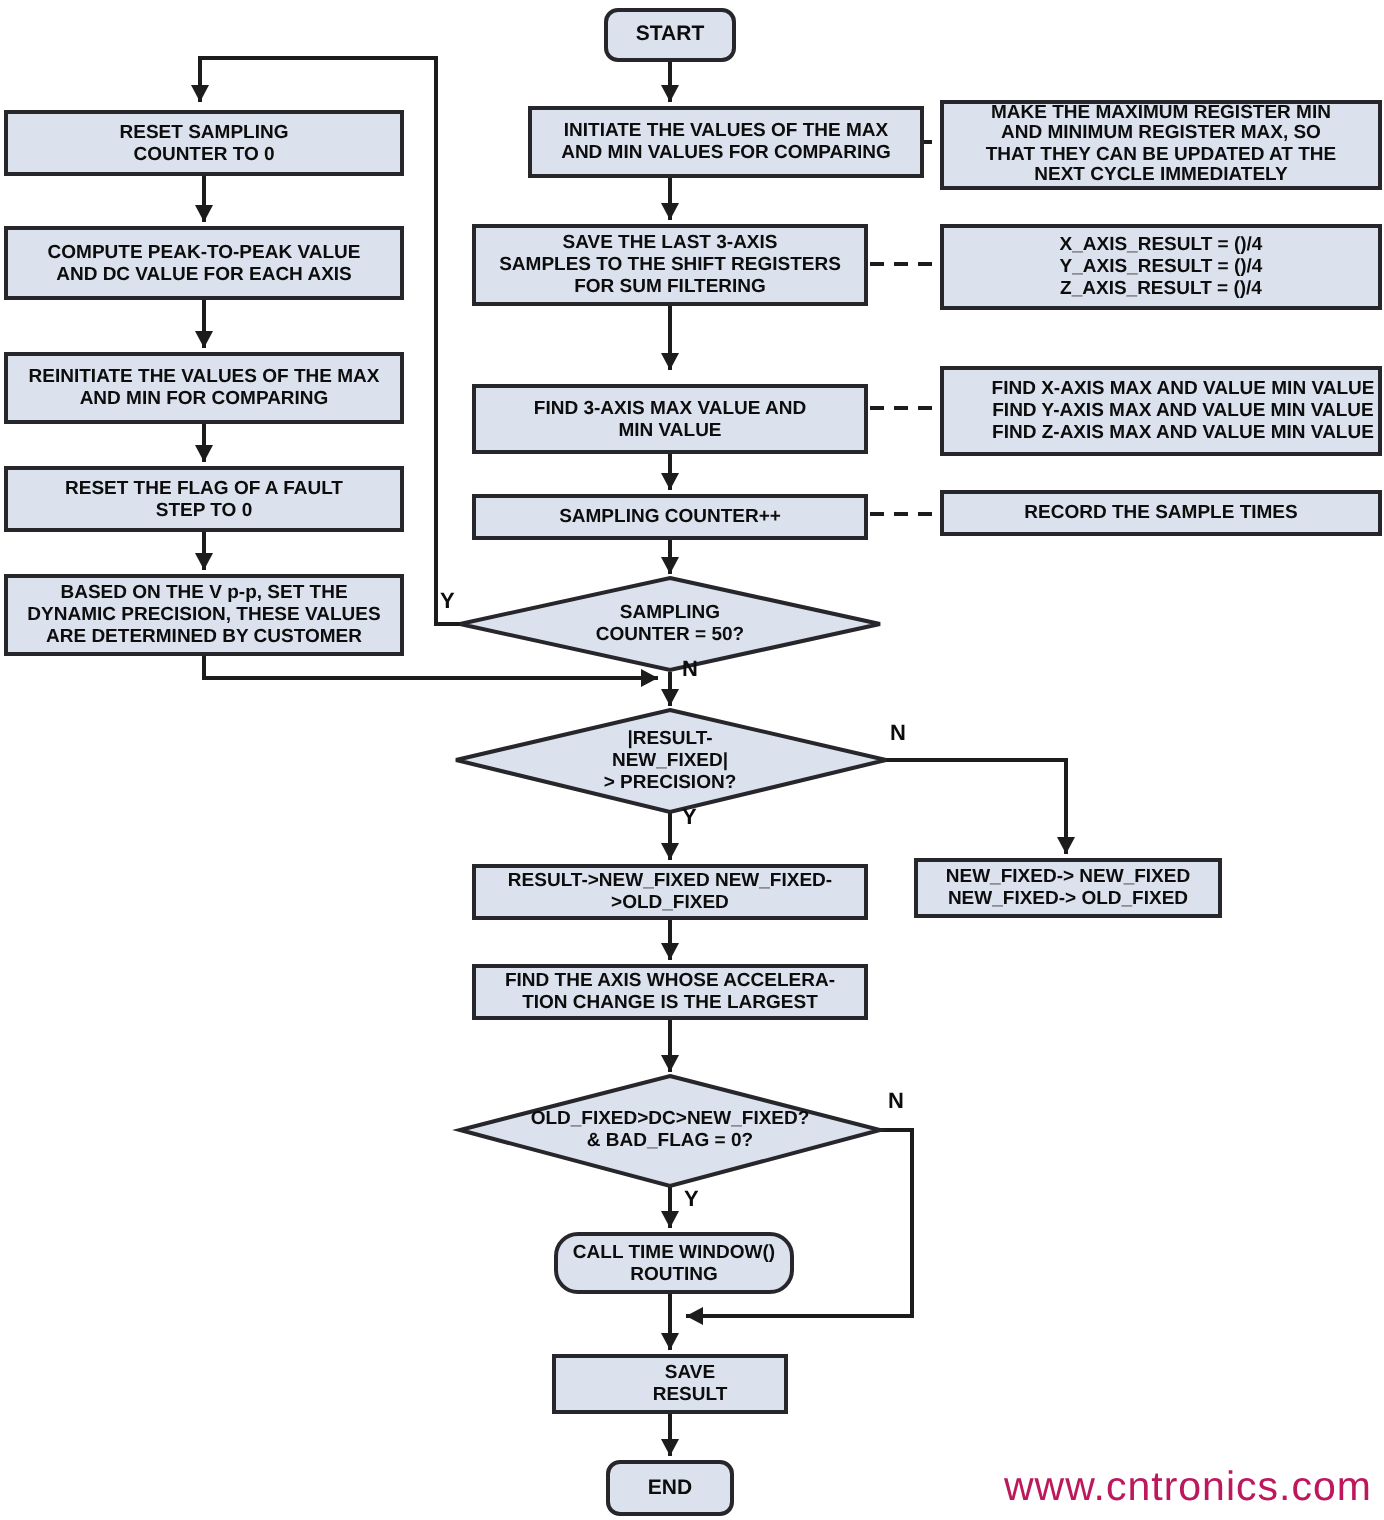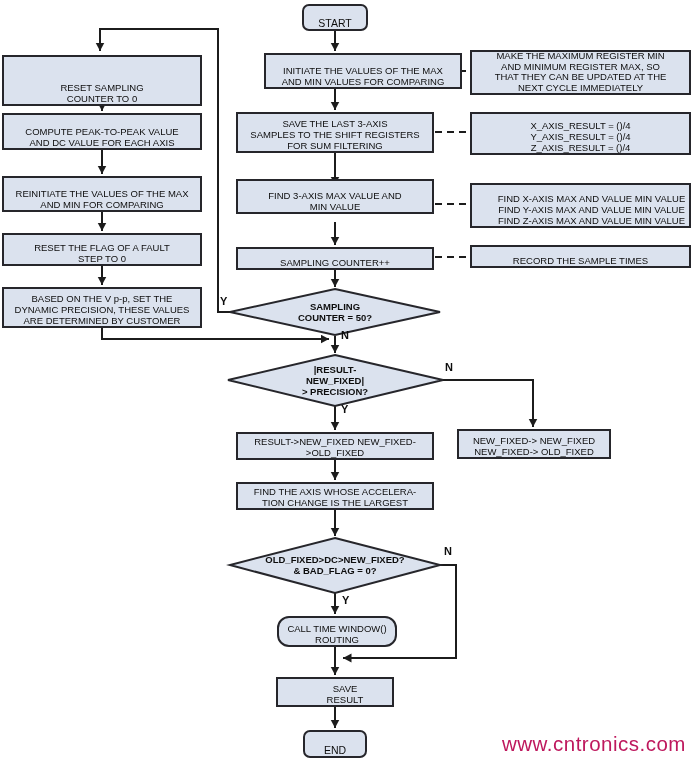--- a/index.html
+++ b/index.html
@@ -4,22 +4,22 @@
 <style>
   html,body{margin:0;padding:0;background:#ffffff;}
   #canvas{
     position:relative;width:692px;height:760px;background:#ffffff;overflow:hidden;
     font-family:"Liberation Sans",sans-serif;
   }
   #wires{position:absolute;left:0;top:0;z-index:1;}
   .node{
     position:absolute;z-index:2;box-sizing:border-box;
     background:#dbe2ee;border:2px solid #26262b;
-    display:flex;align-items:flex-end;justify-content:center;text-align:center;
-    color:#0d0d0d;font-weight:normal;font-size:9.5px;line-height:11px;
+    display:flex;align-items:center;justify-content:center;text-align:center;
+    color:#0d0d0d;font-weight:bold;font-size:9.5px;line-height:11px;
   }
   .node .label,.dlabel,.term .label{white-space:pre-line;}
   .term{border-radius:7px;font-size:10.5px;}
   .dlabel{
     position:absolute;z-index:3;display:flex;align-items:center;justify-content:center;
     text-align:center;color:#0d0d0d;font-weight:bold;font-size:9.5px;line-height:11px;
     pointer-events:none;
   }
   .yn{
     position:absolute;z-index:3;color:#0d0d0d;font-weight:bold;
@@ -84,21 +84,21 @@
     </g>
   </svg>
 
   <div class="node term" style="left:302px;top:4px;width:66px;height:27px;">
     <span class="label">START</span>
   </div>
   <div class="node term" style="left:303px;top:730px;width:64px;height:28px;">
     <span class="label">END</span>
   </div>
 
-  <div class="node" style="left:2px;top:55px;width:200px;height:51px;">
+  <div class="node" style="left:2px;top:55px;width:200px;height:33px;">
     <span class="label">RESET SAMPLING
 COUNTER TO 0</span>
   </div>
   <div class="node" style="left:2px;top:113px;width:200px;height:37px;">
     <span class="label">COMPUTE PEAK-TO-PEAK VALUE
 AND DC VALUE FOR EACH AXIS</span>
   </div>
   <div class="node" style="left:2px;top:176px;width:200px;height:36px;">
     <span class="label">REINITIATE THE VALUES OF THE MAX
 AND MIN FOR COMPARING</span>
@@ -115,21 +115,21 @@
 
   <div class="node" style="left:236px;top:53px;width:198px;height:36px;margin-left:28px;">
     <span class="label">INITIATE THE VALUES OF THE MAX
 AND MIN VALUES FOR COMPARING</span>
   </div>
   <div class="node" style="left:236px;top:112px;width:198px;height:41px;">
     <span class="label">SAVE THE LAST 3-AXIS
 SAMPLES TO THE SHIFT REGISTERS
 FOR SUM FILTERING</span>
   </div>
-  <div class="node" style="left:236px;top:179px;width:198px;height:35px;">
+  <div class="node" style="left:236px;top:192px;width:198px;height:35px;">
     <span class="label">FIND 3-AXIS MAX VALUE AND
 MIN VALUE</span>
   </div>
   <div class="node" style="left:236px;top:247px;width:198px;height:23px;">
     <span class="label">SAMPLING COUNTER++</span>
   </div>
   <div class="node" style="left:236px;top:432px;width:198px;height:28px;">
     <span class="label">RESULT-&gt;NEW_FIXED NEW_FIXED-
 &gt;OLD_FIXED</span>
   </div>

